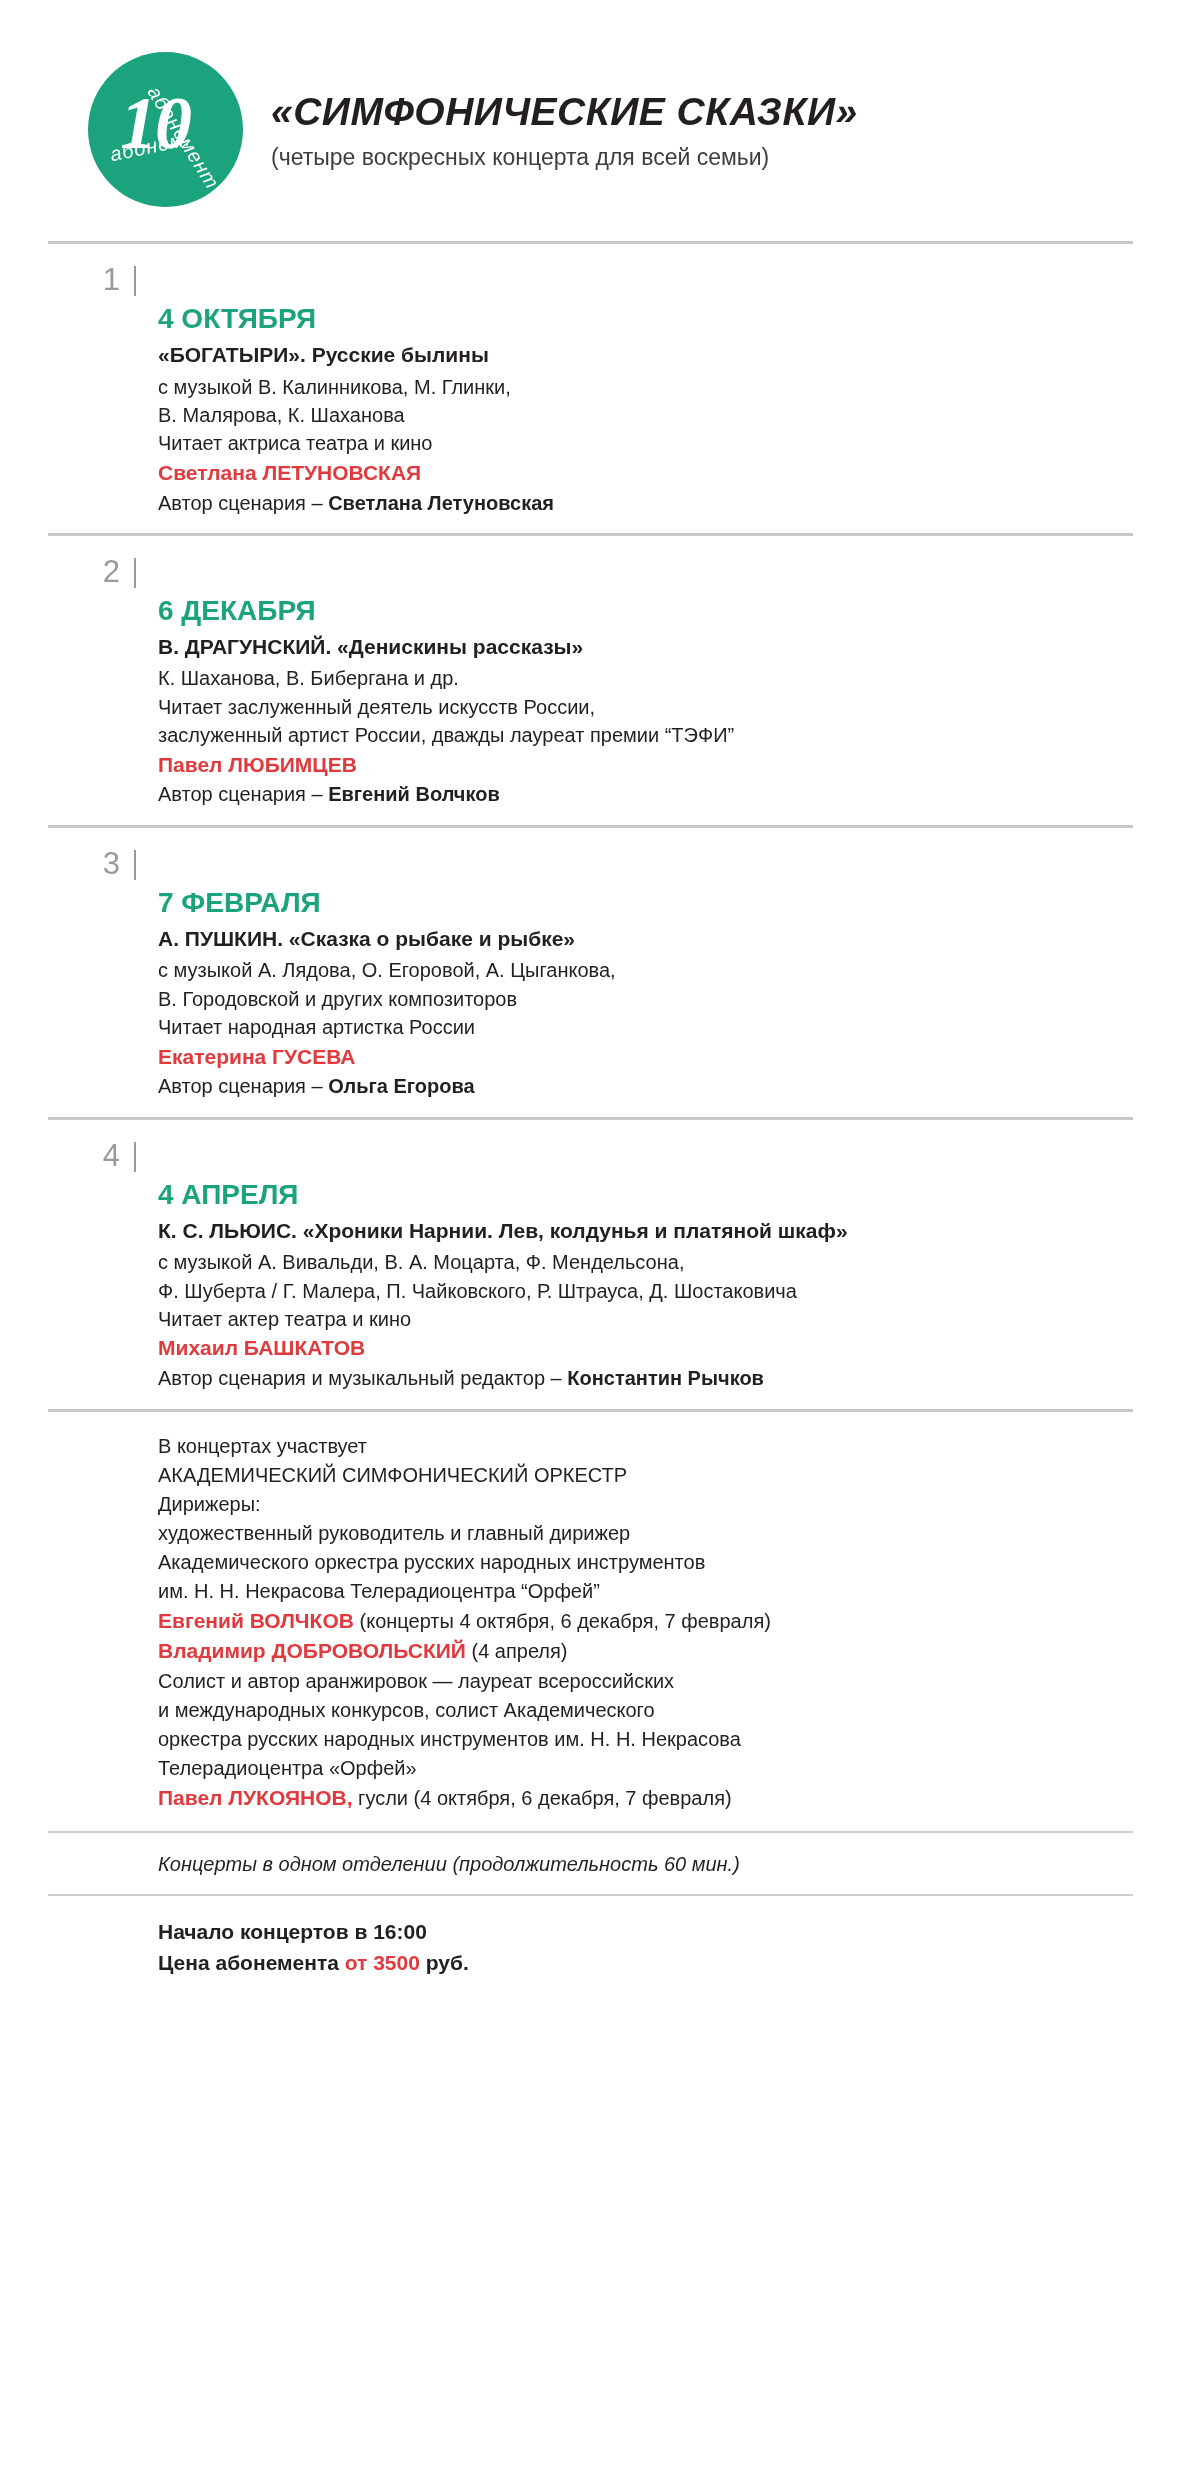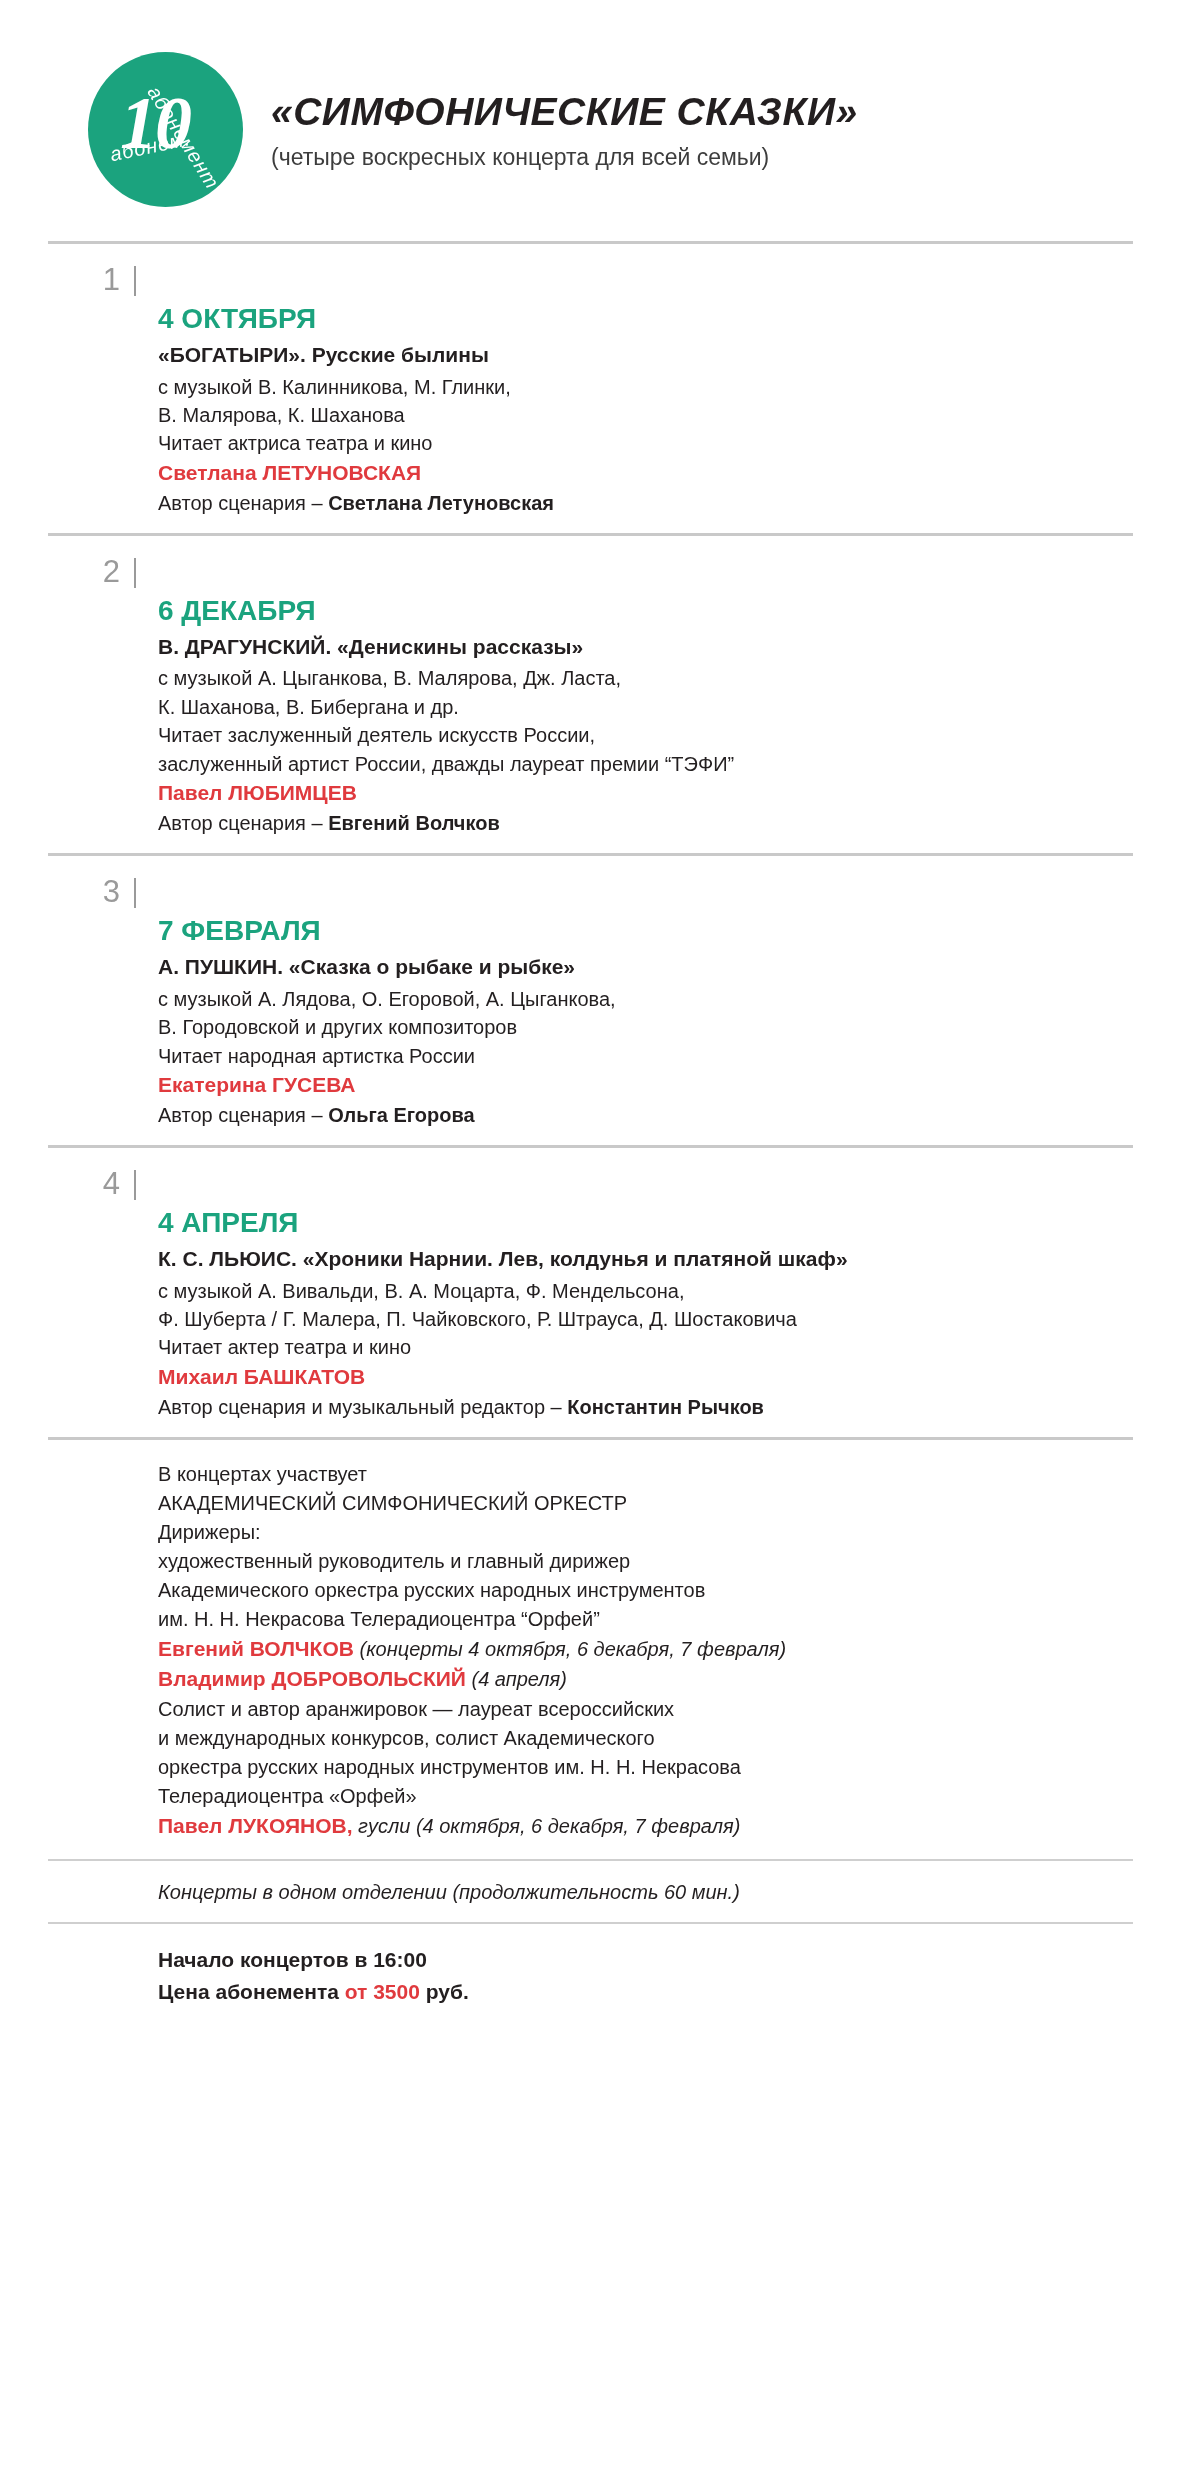--- a/index.html
+++ b/index.html
@@ -184,21 +184,20 @@
   }
   .pname {
     font-size: 21px;
     font-weight: bold;
     color: #e03a3e;
   }
   .pname-rest {
     font-size: 20px;
     font-weight: normal;
     color: #231f20;
-    font-style: italic;
   }
 
   
   .note {
     padding: 20px 0 18px 110px;
     font-size: 20px;
     font-style: italic;
     color: #231f20;
   }
   .final {
@@ -252,21 +251,20 @@
   <div class="hr"></div>
 
   <div class="concert">
     <div class="idx-col">
       <span class="idx-num">2</span>
       <span class="idx-bar"></span>
     </div>
     <div class="body-col">
       <div class="date">6 ДЕКАБРЯ</div>
       <div class="work">В. ДРАГУНСКИЙ. «Денискины рассказы»</div>
-      <div class="line">с музыкой А. Цыганкова, В. Малярова, Дж. Ласта,</div>
       <div class="line">К. Шаханова, В. Бибергана и др.</div>
       <div class="line">Читает заслуженный деятель искусств России,</div>
       <div class="line">заслуженный артист России, дважды лауреат премии “ТЭФИ”</div>
       <div class="reader">Павел ЛЮБИМЦЕВ</div>
       <div class="author"><span>Автор сценария – </span><b>Евгений Волчков</b></div>
     </div>
   </div>
 
   <div class="hr"></div>
 

